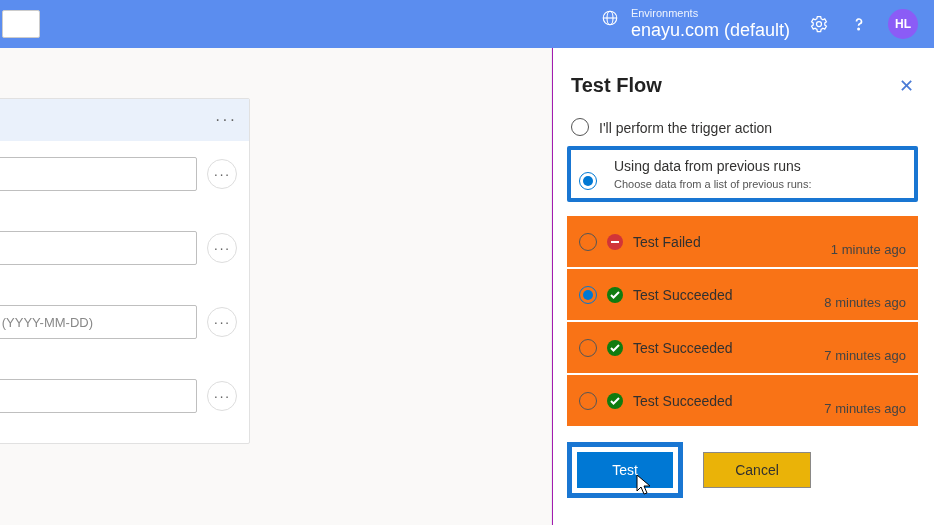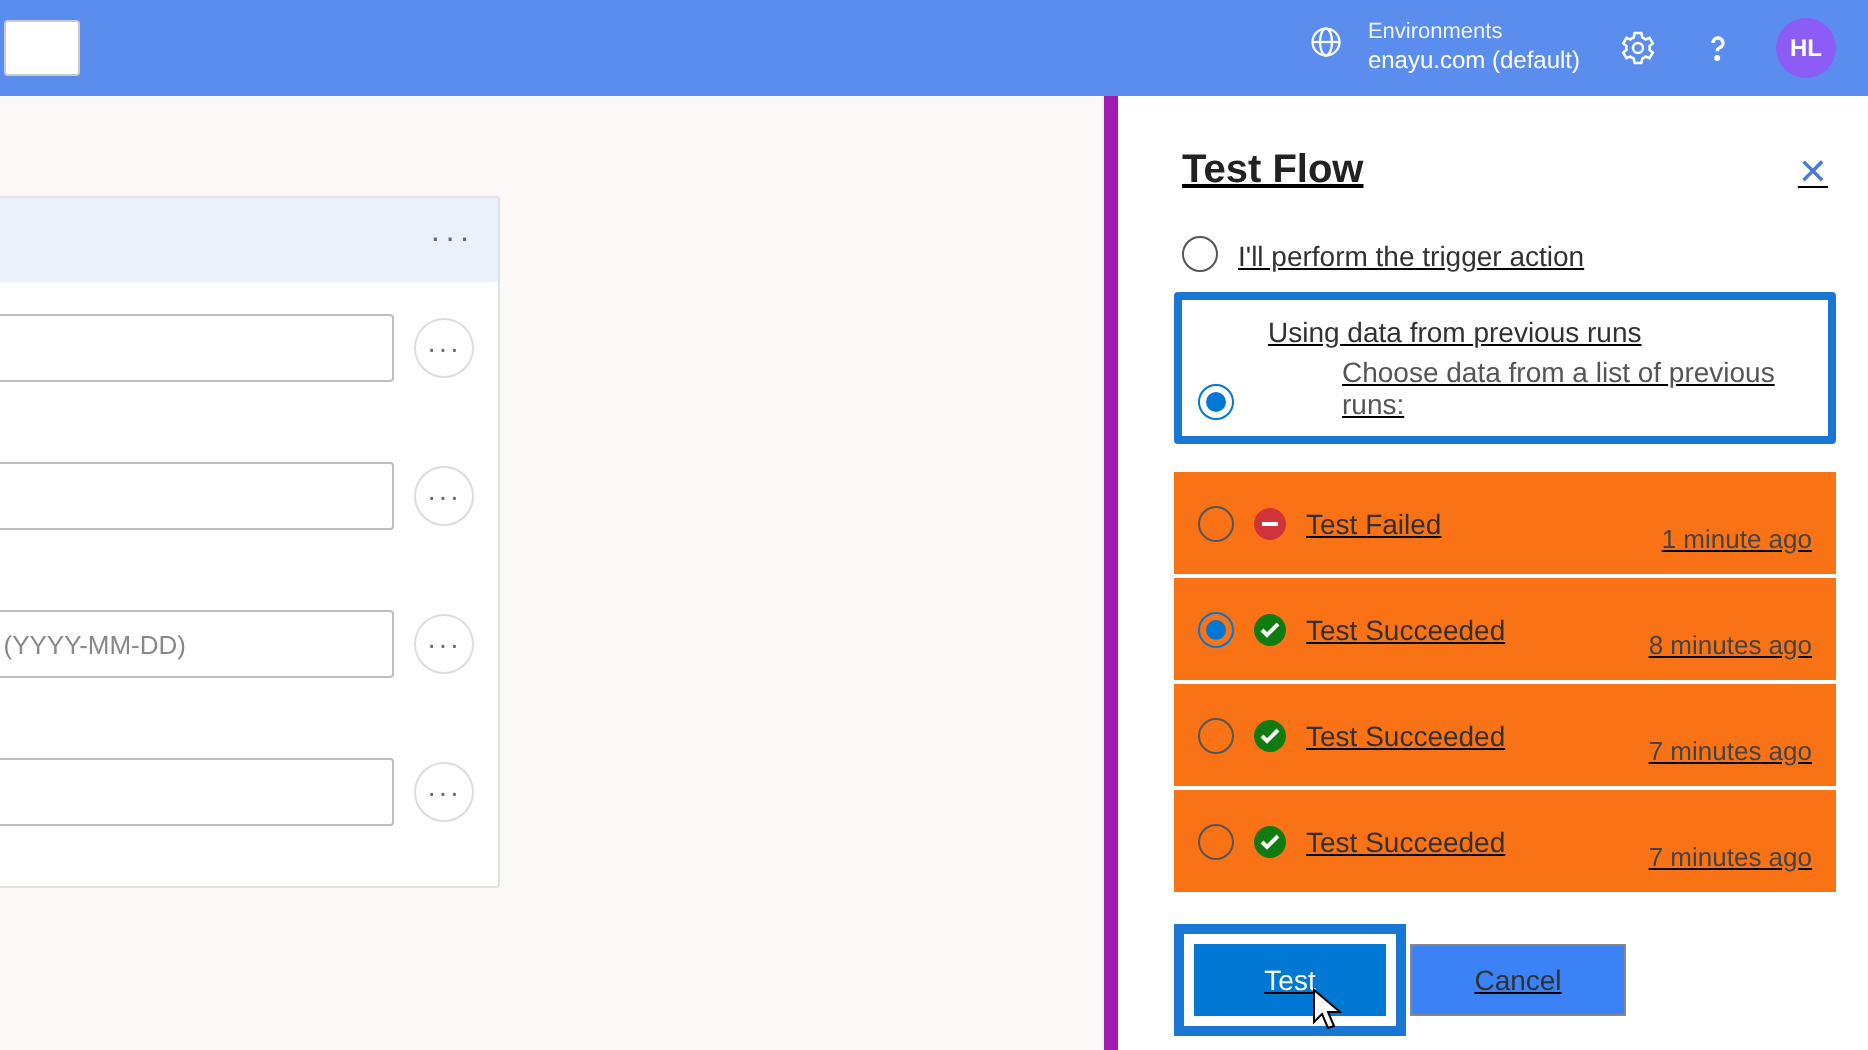--- a/index.html
+++ b/index.html
@@ -38,21 +38,21 @@
     gap: 18px;
   }
   .env-block {
     display: flex;
     align-items: flex-start;
     gap: 10px;
     color: #fff;
     font-size: 12px;
   }
   .env-text small { font-size: 11px; opacity: 0.9; display:block; line-height:1.2;}
-  .env-text span { font-size: 12px; display:block; line-height:1.2;}
+  .env-text span { font-size: 18px; display:block; line-height:1.2;}
   .icon-btn {
     width: 22px; height: 22px;
     display:flex;align-items:center;justify-content:center;
     color:#fff;
     cursor:pointer;
   }
   .avatar {
     width: 30px; height: 30px;
     border-radius: 50%;
     background: #8b5cf6;
@@ -116,24 +116,23 @@
     border:1px solid #ddd;
     border-radius:50%;
     display:flex;align-items:center;justify-content:center;
     color:#666;font-size:14px;letter-spacing:1px;
     cursor:pointer;
   }
 
   .panel {
     width: 382px;
     background:#fff;
-    border-left:7px solid #a21caf;
-    padding: 26px 10px 20px 22px;
+    border-left:1px solid #a21caf;
+    padding: 26px 10px 20px 8px;
     position:relative;
-    text-decoration:underline;
   }
   .panel-header {
     display:flex;
     justify-content:space-between;
     align-items:center;
     padding: 0 10px 14px 10px;
   }
   .panel-title { font-size:20px; font-weight:600; color:#222;}
   .close-x { color:#4a7bd6; font-size:18px; cursor:pointer; font-weight:300;}
   .radio-row {
@@ -149,21 +148,21 @@
     border:1.5px solid #555;
     border-radius:50%;
     flex-shrink:0;
     display:flex;align-items:center;justify-content:center;
     margin-top:1px;
   }
   .radio.selected{ border-color:#0078d4;}
   .radio.selected::after{
     content:"";width:10px;height:10px;border-radius:50%;background:#0078d4;
   }
-  .radio-sub { font-size:14px; color:#555; margin-top:4px;margin-left:37px;}
+  .radio-sub { font-size:11px; color:#555; margin-top:4px;}
   .highlight-box {
     border: 4px solid #1976d2;
     border-radius:2px;
     padding: 6px 4px;
     margin: 4px 6px 14px 6px;
   }
 
   .runs-list { padding: 0 6px; }
   .run-item {
     background:#f97316;
@@ -187,21 +186,21 @@
     flex-shrink:0;
   }
   .status-fail{ background:#d13438;}
   .status-ok{ background:#107c10;}
   .status-icon svg{width:10px;height:10px;fill:#fff;}
   .run-label{flex:1;}
   .run-time{color:#444; font-size:13px;margin-top:16px;}
 
   .btn-row {
     display:flex;
-    gap:2px;
+    gap:20px;
     margin-top:16px;
     padding: 0 6px;
     align-items:center;
   }
   .btn-highlight {
     border:5px solid #1976d2;
     padding:5px;
     display:inline-flex;
     position:relative;
   }
@@ -209,21 +208,21 @@
     background:#0078d4;
     color:#fff;
     border:none;
     height:36px;
     width:96px;
     font-size:14px;
     cursor:pointer;
     display:flex;align-items:center;justify-content:center;
   }
   .btn-secondary {
-    background:#3b82f6;
+    background:#eab308;
     border:1px solid #8a8886;
     height:36px;
     width:108px;
     font-size:14px;
     color:#323130;
     cursor:pointer;
   }
   .cursor {
     position:absolute;
     left:62px; top:26px;

